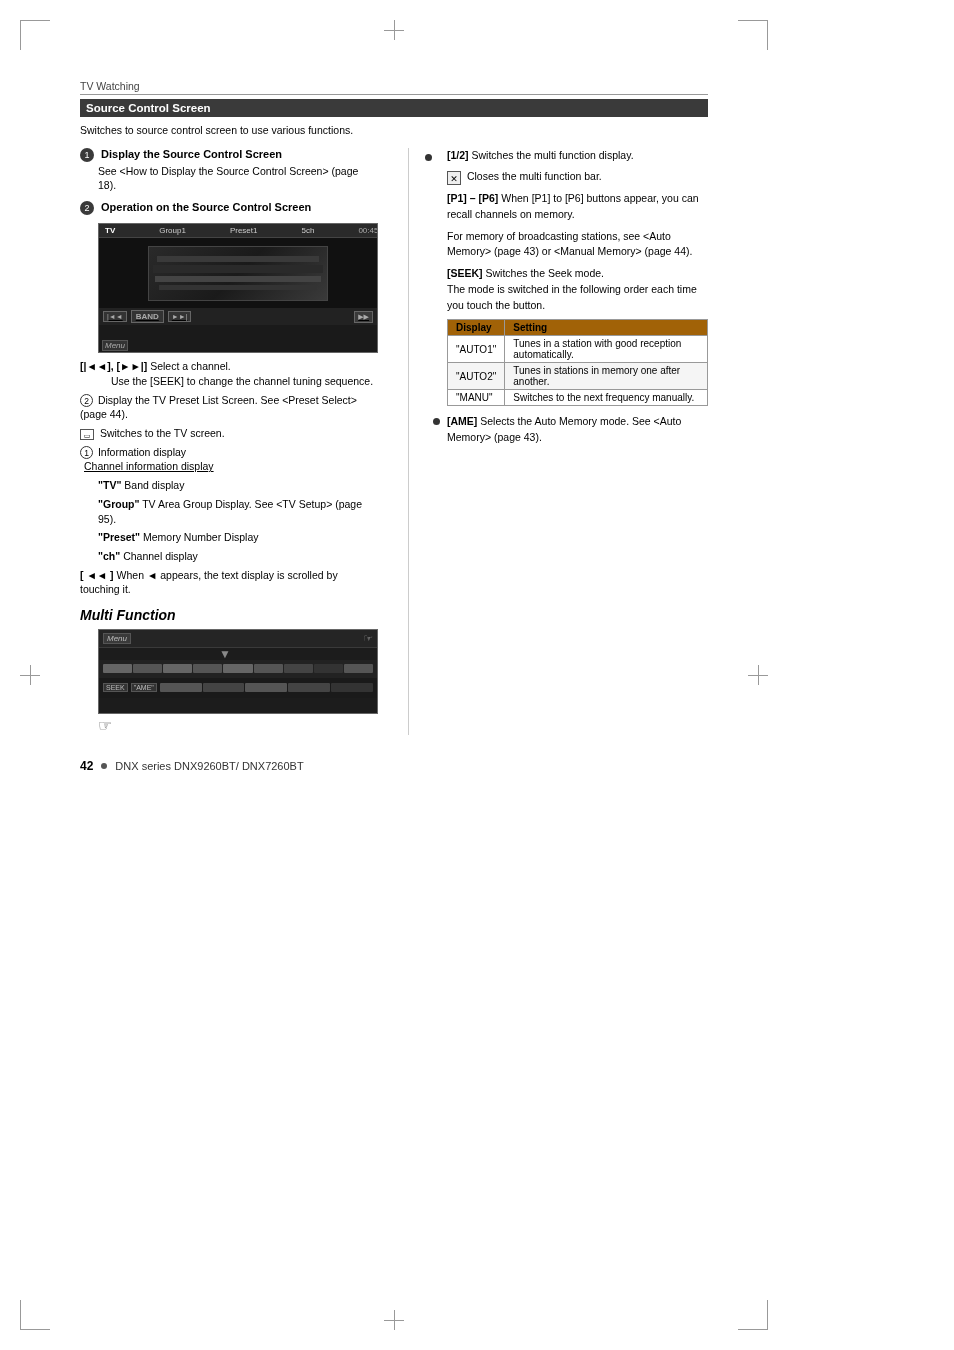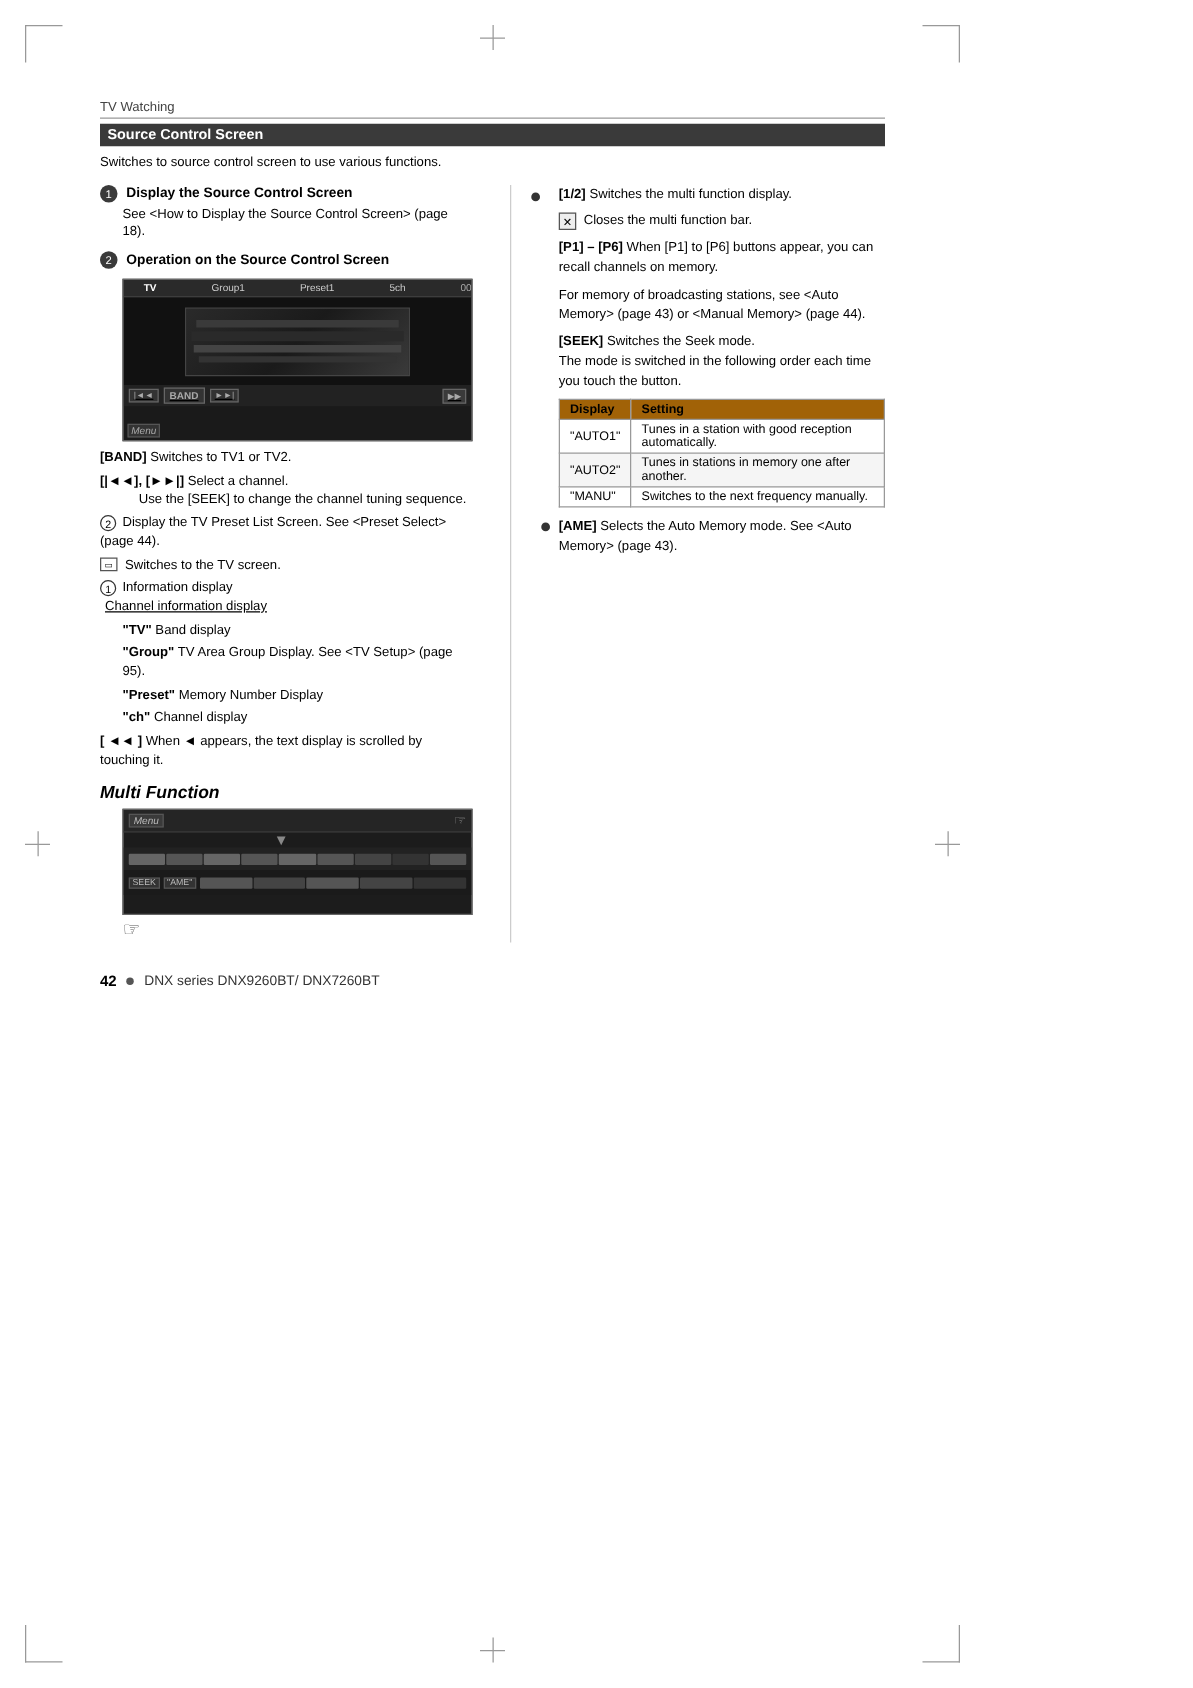--- a/index.html
+++ b/index.html
@@ -133,21 +133,21 @@
       height: 130px;
       margin: 6px 0 6px 18px;
       position: relative;
       overflow: hidden;
     }
 
     .tv-top-bar {
       background: #2a2a2a;
       color: #ccc;
       font-size: 8px;
-      padding: 2px 16px;
+      padding: 2px 6px;
       display: flex;
       justify-content: space-between;
       border-bottom: 1px solid #444;
       gap: 44px;
     }
 
     .tv-main-area {
       background: #111;
       height: 70px;
       display: flex;
@@ -324,24 +324,20 @@
             <div style="border:1px solid #666; background:#3a3a3a; padding:1px 3px; color:#aaa; font-size:7px;">▶▶</div>
           </div>
 
           <div style="position:absolute; bottom:2px; left:3px;">
             <span style="color:#aaa; font-size:8px; font-style:italic; background:#333; border:1px solid #555; padding:0 2px;">Menu</span>
           </div>
         </div>
 
         <div style="margin-left:0; margin-top:6px;">
 
-          <div class="bullet-item">
-            <span class="key-label">[BAND]</span>
-            <span> Switches to TV1 or TV2.</span>
-          </div>
 
           <div class="bullet-item">
             <span class="key-label">[|◄◄], [►►|]</span>
             <span> Select a channel.</span>
             <div style="margin-left:31px; font-size:10.5px;">Use the [SEEK] to change the channel tuning sequence.</div>
           </div>
 
           <div class="bullet-item">
             <span class="circle-num">2</span>
             <span> Display the TV Preset List Screen. See &lt;Preset Select&gt; (page 44).</span>

